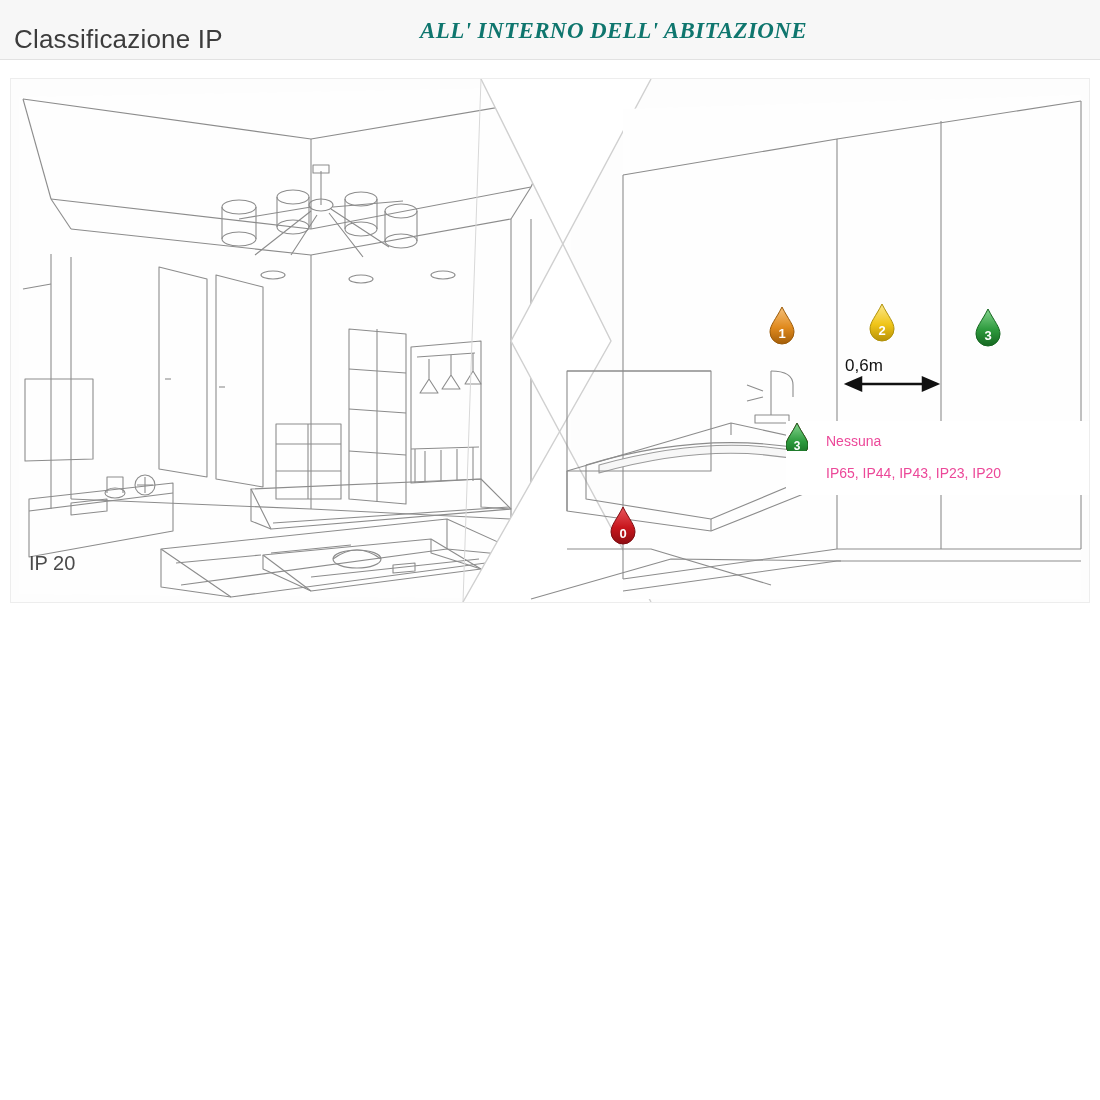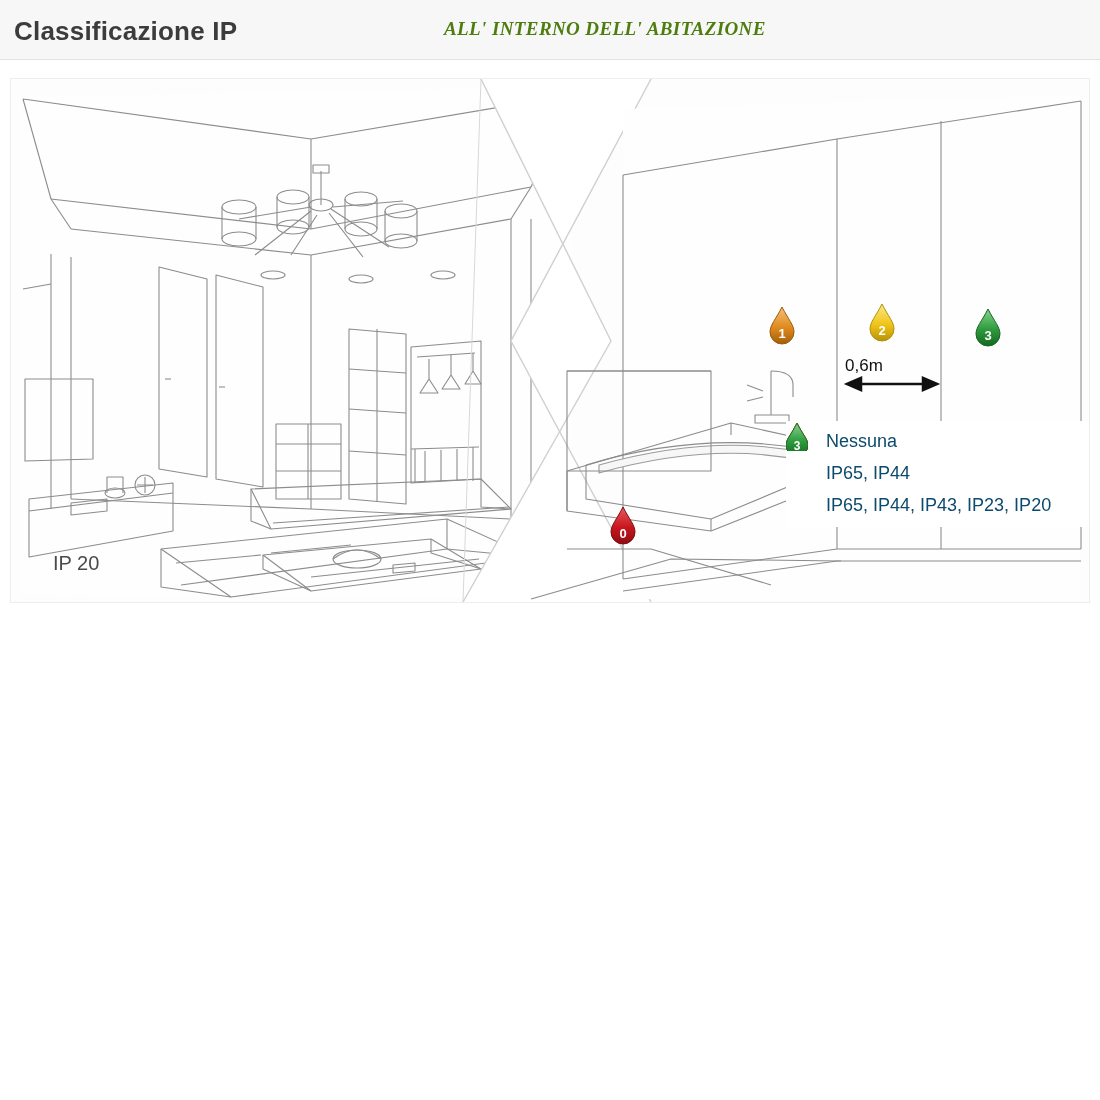--- a/index.html
+++ b/index.html
@@ -26,34 +26,34 @@
     top: 0;
     width: 1100px;
     height: 60px;
     background: #f7f7f7;
     border-bottom: 1px solid #e2e2e2;
     box-sizing: border-box;
   }
   .header-title {
     position: absolute;
     left: 14px;
-    top: 16px;
+    top: 24px;
     font-size: 26px;
     color: #3c3c3c;
-    font-weight: 700;
+    font-weight: 400;
     letter-spacing: 0.2px;
   }
   .header-subtitle {
     position: absolute;
-    left: 444px;
+    left: 420px;
     top: 18px;
-    font-size: 19px;
+    font-size: 23px;
     font-style: italic;
     font-weight: bold;
-    color: #4d7c0f;
+    color: #0f766e;
     font-family: "Liberation Serif", serif;
     letter-spacing: 0.4px;
   }
 
   
   .illus {
     position: absolute;
     left: 10px;
     top: 78px;
     width: 1080px;
@@ -70,21 +70,20 @@
     top: 0;
   }
 
   
   .ip20-label {
     position: absolute;
     left: 18px;
     top: 473px;
     font-size: 20px;
     color: #4a4a4a;
-    margin-left: 24px;
   }
   .dim-label {
     position: absolute;
     left: 834px;
     top: 277px;
     font-size: 17px;
     font-weight: normal;
     color: #111;
   }
 
@@ -102,22 +101,22 @@
     align-items: center;
     height: 32px;
   }
   .legend-drop {
     width: 30px;
     display: flex;
     justify-content: center;
     align-items: center;
   }
   .legend-text {
-    font-size: 18px;
-    color: #0c4a6e;
+    font-size: 14px;
+    color: #ec4899;
     padding-left: 10px;
     white-space: nowrap;
   }
 
   
   .drop {
     display: inline-block;
     line-height: 0;
   }
 </style>
@@ -344,36 +343,20 @@
               </linearGradient>
             </defs>
             <path d="M12,2 C18,14 24,20 24,26 A12,12 0 0,1 0,26 C0,20 6,14 12,2 Z" fill="url(#lgRed)" stroke="#7d0b10" stroke-width="1"></path>
             <text x="12" y="31" font-family="Liberation Sans, sans-serif" font-size="13" font-weight="bold" fill="#fff" text-anchor="middle">0</text>
           </svg>
         </span>
         <span class="legend-text">Nessuna</span>
       </div>
 
 
-      <div class="legend-row">
-        <span class="legend-drop">
-          <svg width="22" height="30" viewBox="0 0 24 32" class="drop">
-            <defs>
-              <linearGradient id="lgYe" x1="0" y1="0" x2="0" y2="1">
-                <stop offset="0%" stop-color="#fbe88c"></stop>
-                  <stop offset="55%" stop-color="#f0c518"></stop>
-                  <stop offset="100%" stop-color="#b89208"></stop>
-              </linearGradient>
-            </defs>
-            <path d="M12,2 C18,14 24,20 24,26 A12,12 0 0,1 0,26 C0,20 6,14 12,2 Z" fill="url(#lgYe)" stroke="#b09109" stroke-width="1"></path>
-            <text x="12" y="31" font-family="Liberation Sans, sans-serif" font-size="13" font-weight="bold" fill="#fff" text-anchor="middle">2</text>
-          </svg>
-        </span>
-        <span class="legend-text">IP65, IP44</span>
-      </div>
 
       <div class="legend-row">
         <span class="legend-drop">
           <svg width="22" height="30" viewBox="0 0 24 32" class="drop">
             <defs>
               <linearGradient id="lgGr" x1="0" y1="0" x2="0" y2="1">
                 <stop offset="0%" stop-color="#86d48f"></stop>
                   <stop offset="55%" stop-color="#2e9b3e"></stop>
                   <stop offset="100%" stop-color="#166821"></stop>
               </linearGradient>

